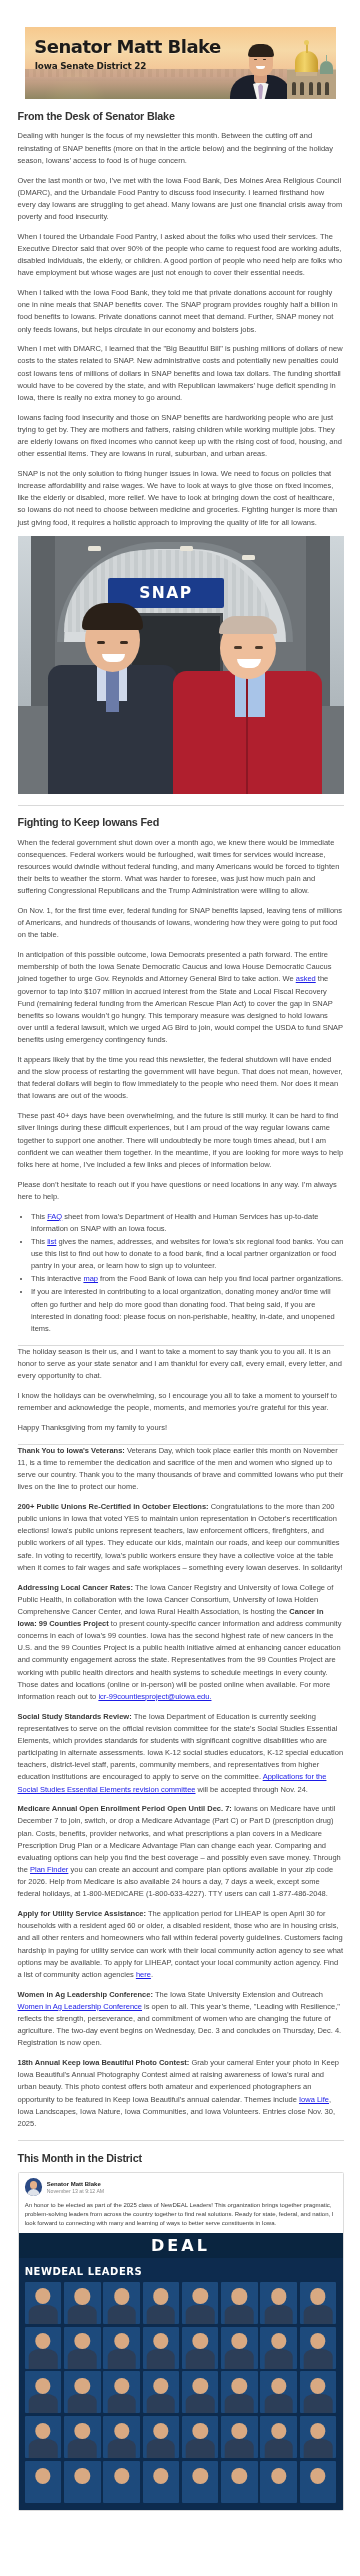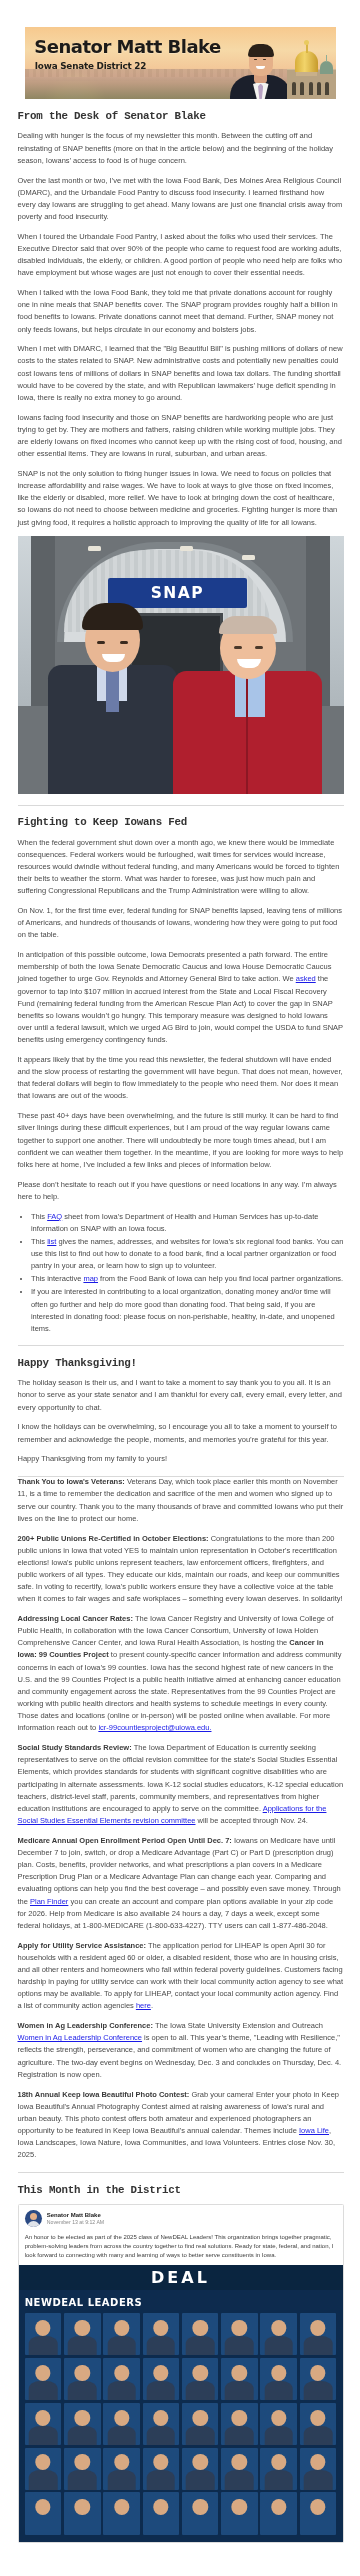--- a/index.html
+++ b/index.html
@@ -66,40 +66,40 @@
     background:linear-gradient(to right,#d8ae3a,#f2d46a 42%,#c79b2c);}
   .c-drum{position:absolute;left:9.3px;bottom:23px;width:20.6px;height:6.2px;background:#c8b08a;}
   .c-spire{position:absolute;left:18.5px;bottom:46px;width:2.1px;height:10.3px;background:#d9b443;}
   .c-spire:after{content:"";position:absolute;left:-1.5px;top:-3.1px;width:5.2px;height:5.2px;border-radius:50%;background:#e9ca5f;}
   .c-dome2{position:absolute;right:3.1px;bottom:25px;width:13.4px;height:13.4px;border-radius:6.7px 6.7px 0 0;background:#7f9c86;}
   .c-spire2{position:absolute;right:8.8px;bottom:37px;width:1.5px;height:7.2px;background:#8fae96;}
 
   
   .content{padding:0 17.5px;}
   h2.sec{
-    font-family:Liberation Mono, monospace;
+    font-family:Liberation Sans, sans-serif;
     font-size:10.8px;font-weight:bold;color:#333333;
     margin:11.3px 0 8.2px 0;letter-spacing:-0.2px;
   }
   p.body{
     font-size:7.5px;line-height:1.62;color:#4a4a4a;margin:0 0 7.7px 0;
   }
   ul.body-list{margin:2.1px 0 7.2px 0;padding-left:13.4px;}
   ul.body-list li{font-size:7.5px;line-height:1.62;color:#4a4a4a;margin-bottom:1px;}
   a.lnk{color:#1a1ae6;text-decoration:underline;}
   .hr{height:0.5px;background:#d9d9d9;margin:10.3px 0 0 0;}
   .bold-lead{font-weight:bold;color:#3a3a3a;}
 
   
   .photo1{width:326px;height:258px;margin:7.2px 0 0 0;position:relative;overflow:hidden;background:#9aa0a4;}
   .ph-sky{position:absolute;inset:0;background:linear-gradient(to bottom,#cfd6da 0%,#b9c1c6 45%,#9ea6ab 100%);}
   .ph-building{position:absolute;left:13.4px;top:0;right:13.4px;height:170px;background:#6e7377;}
   .ph-arch{position:absolute;left:26px;top:5.2px;width:222px;height:93px;border:7.2px solid #7e8488;border-bottom:none;border-radius:113px 113px 0 0;background:#d7dbdd;}
   .ph-panel{position:absolute;left:33px;top:13.4px;width:207px;height:82px;background:repeating-linear-gradient(to right,#d2d6d8 0,#d2d6d8 4.1px,#c6cbcd 4.1px,#c6cbcd 8.2px);border-radius:103px 103px 0 0;}
-  .ph-sign{position:absolute;left:77px;top:42px;width:139px;height:30px;background:#1b3c8c;border-radius:2.1px;
+  .ph-sign{position:absolute;left:77px;top:42px;width:116px;height:30px;background:#1b3c8c;border-radius:2.1px;
     display:flex;align-items:center;justify-content:center;}
   .ph-sign span{color:#fff;font-family:"DejaVu Sans",sans-serif;font-weight:bold;font-size:15.5px;letter-spacing:1.5px;}
   .ph-door{position:absolute;left:98px;top:77px;width:88px;height:93px;background:#2b2f33;border:3.1px solid #44494d;}
   .ph-lamp{position:absolute;width:13.4px;height:5.2px;background:#e8e4d8;border-radius:1.5px;top:9.3px;}
   .ph-col{position:absolute;top:0;width:24px;height:170px;background:#5d6266;}
   .ph-ground{position:absolute;left:0;right:0;bottom:0;height:88px;background:#6e7377;}
   .ph-man{position:absolute;bottom:0;}
   .m-head{position:absolute;border-radius:50%;}
   .m-body{position:absolute;bottom:0;border-radius:13.4px 13.4px 0 0;}
 
@@ -239,21 +239,20 @@
       <li>
         <span>This interactive </span><a class="lnk" href="#">map</a><span> from the Food Bank of Iowa can help you find local partner organizations.</span>
       </li>
       <li>
         <span>If you are interested in contributing to a local organization, donating money and/or time will often go further and help do more good than donating food. That being said, if you are interested in donating food: please focus on non-perishable, healthy, in-date, and unopened items.</span>
       </li>
     </ul>
 
     <div class="hr"></div>
 
-    <h2 class="sec">Happy Thanksgiving!</h2>
     <p class="body">The holiday season is their us, and I want to take a moment to say thank you to you all. It is an honor to serve as your state senator and I am thankful for every call, every email, every letter, and every opportunity to chat.</p>
     <p class="body">I know the holidays can be overwhelming, so I encourage you all to take a moment to yourself to remember and acknowledge the people, moments, and memories you’re grateful for this year.</p>
     <p class="body">Happy Thanksgiving from my family to yours!</p>
 
     <div class="hr"></div>
 
 
     <p class="body">
       <span class="bold-lead">Thank You to Iowa's Veterans:</span><span> Veterans Day, which took place earlier this month on November 11, is a time to remember the dedication and sacrifice of the men and women who signed up to serve our country. Thank you to the many thousands of brave and committed Iowans who put their lives on the line to protect our home.</span>
     </p>

